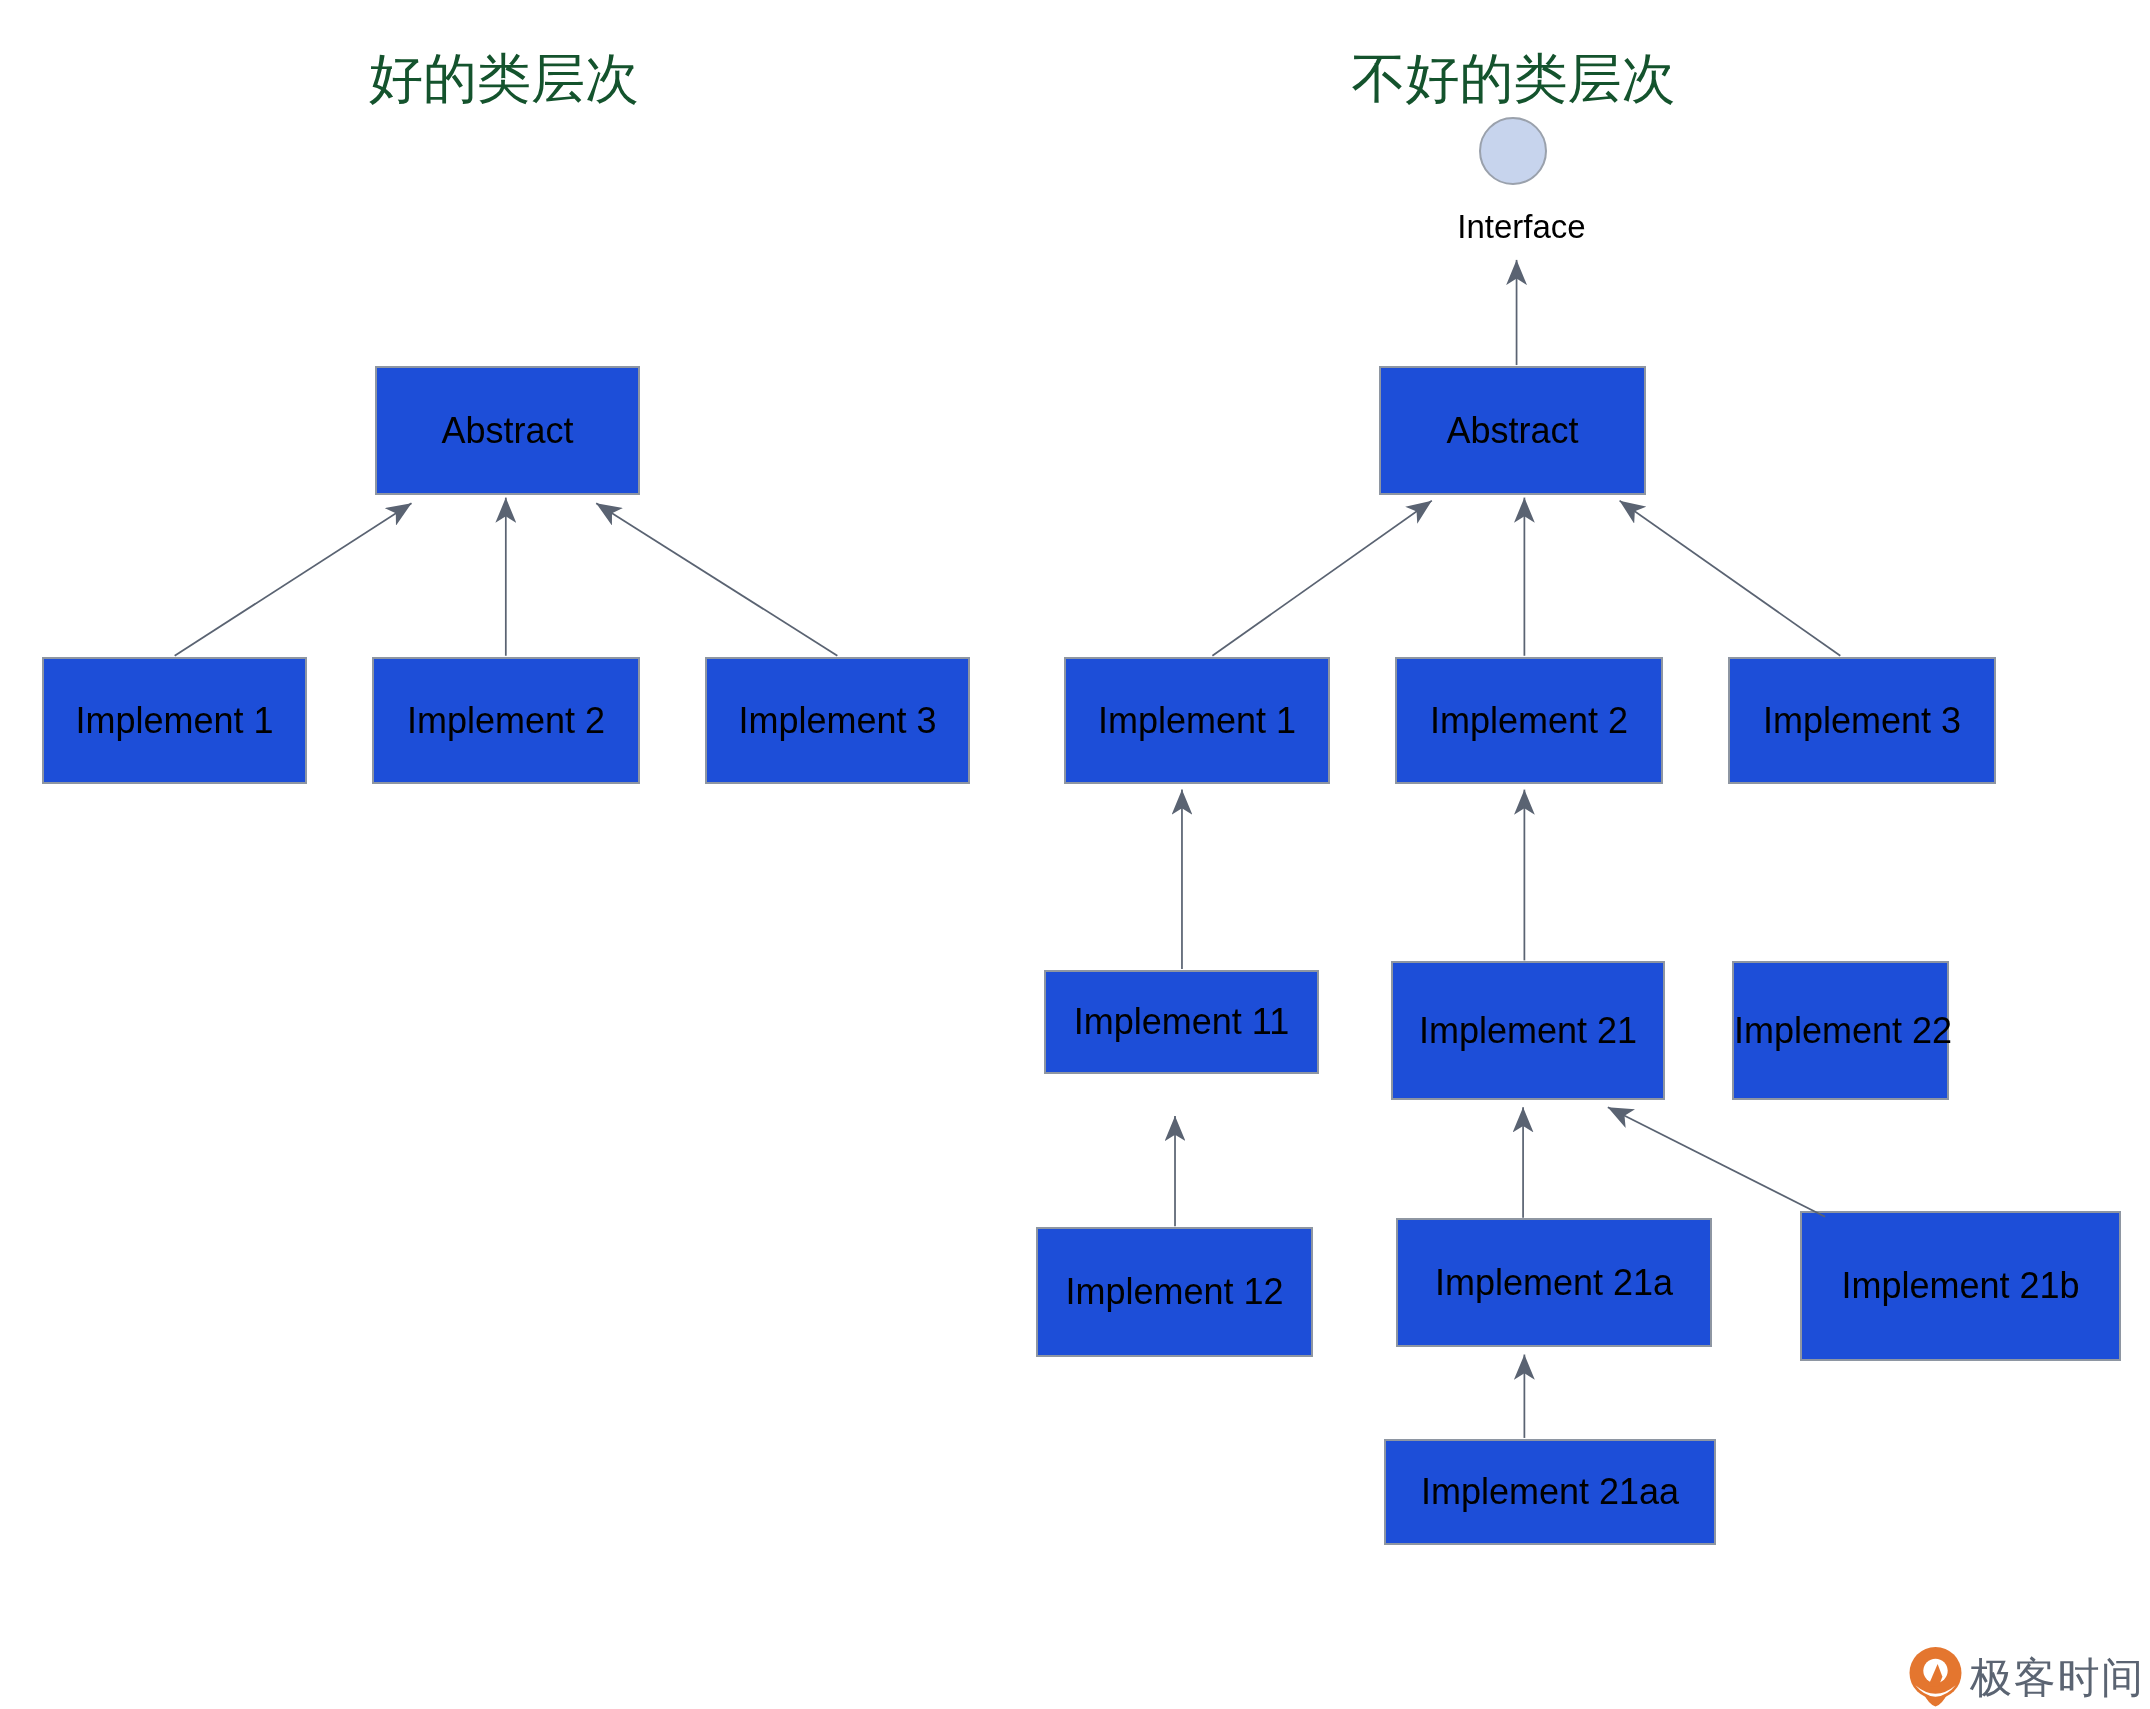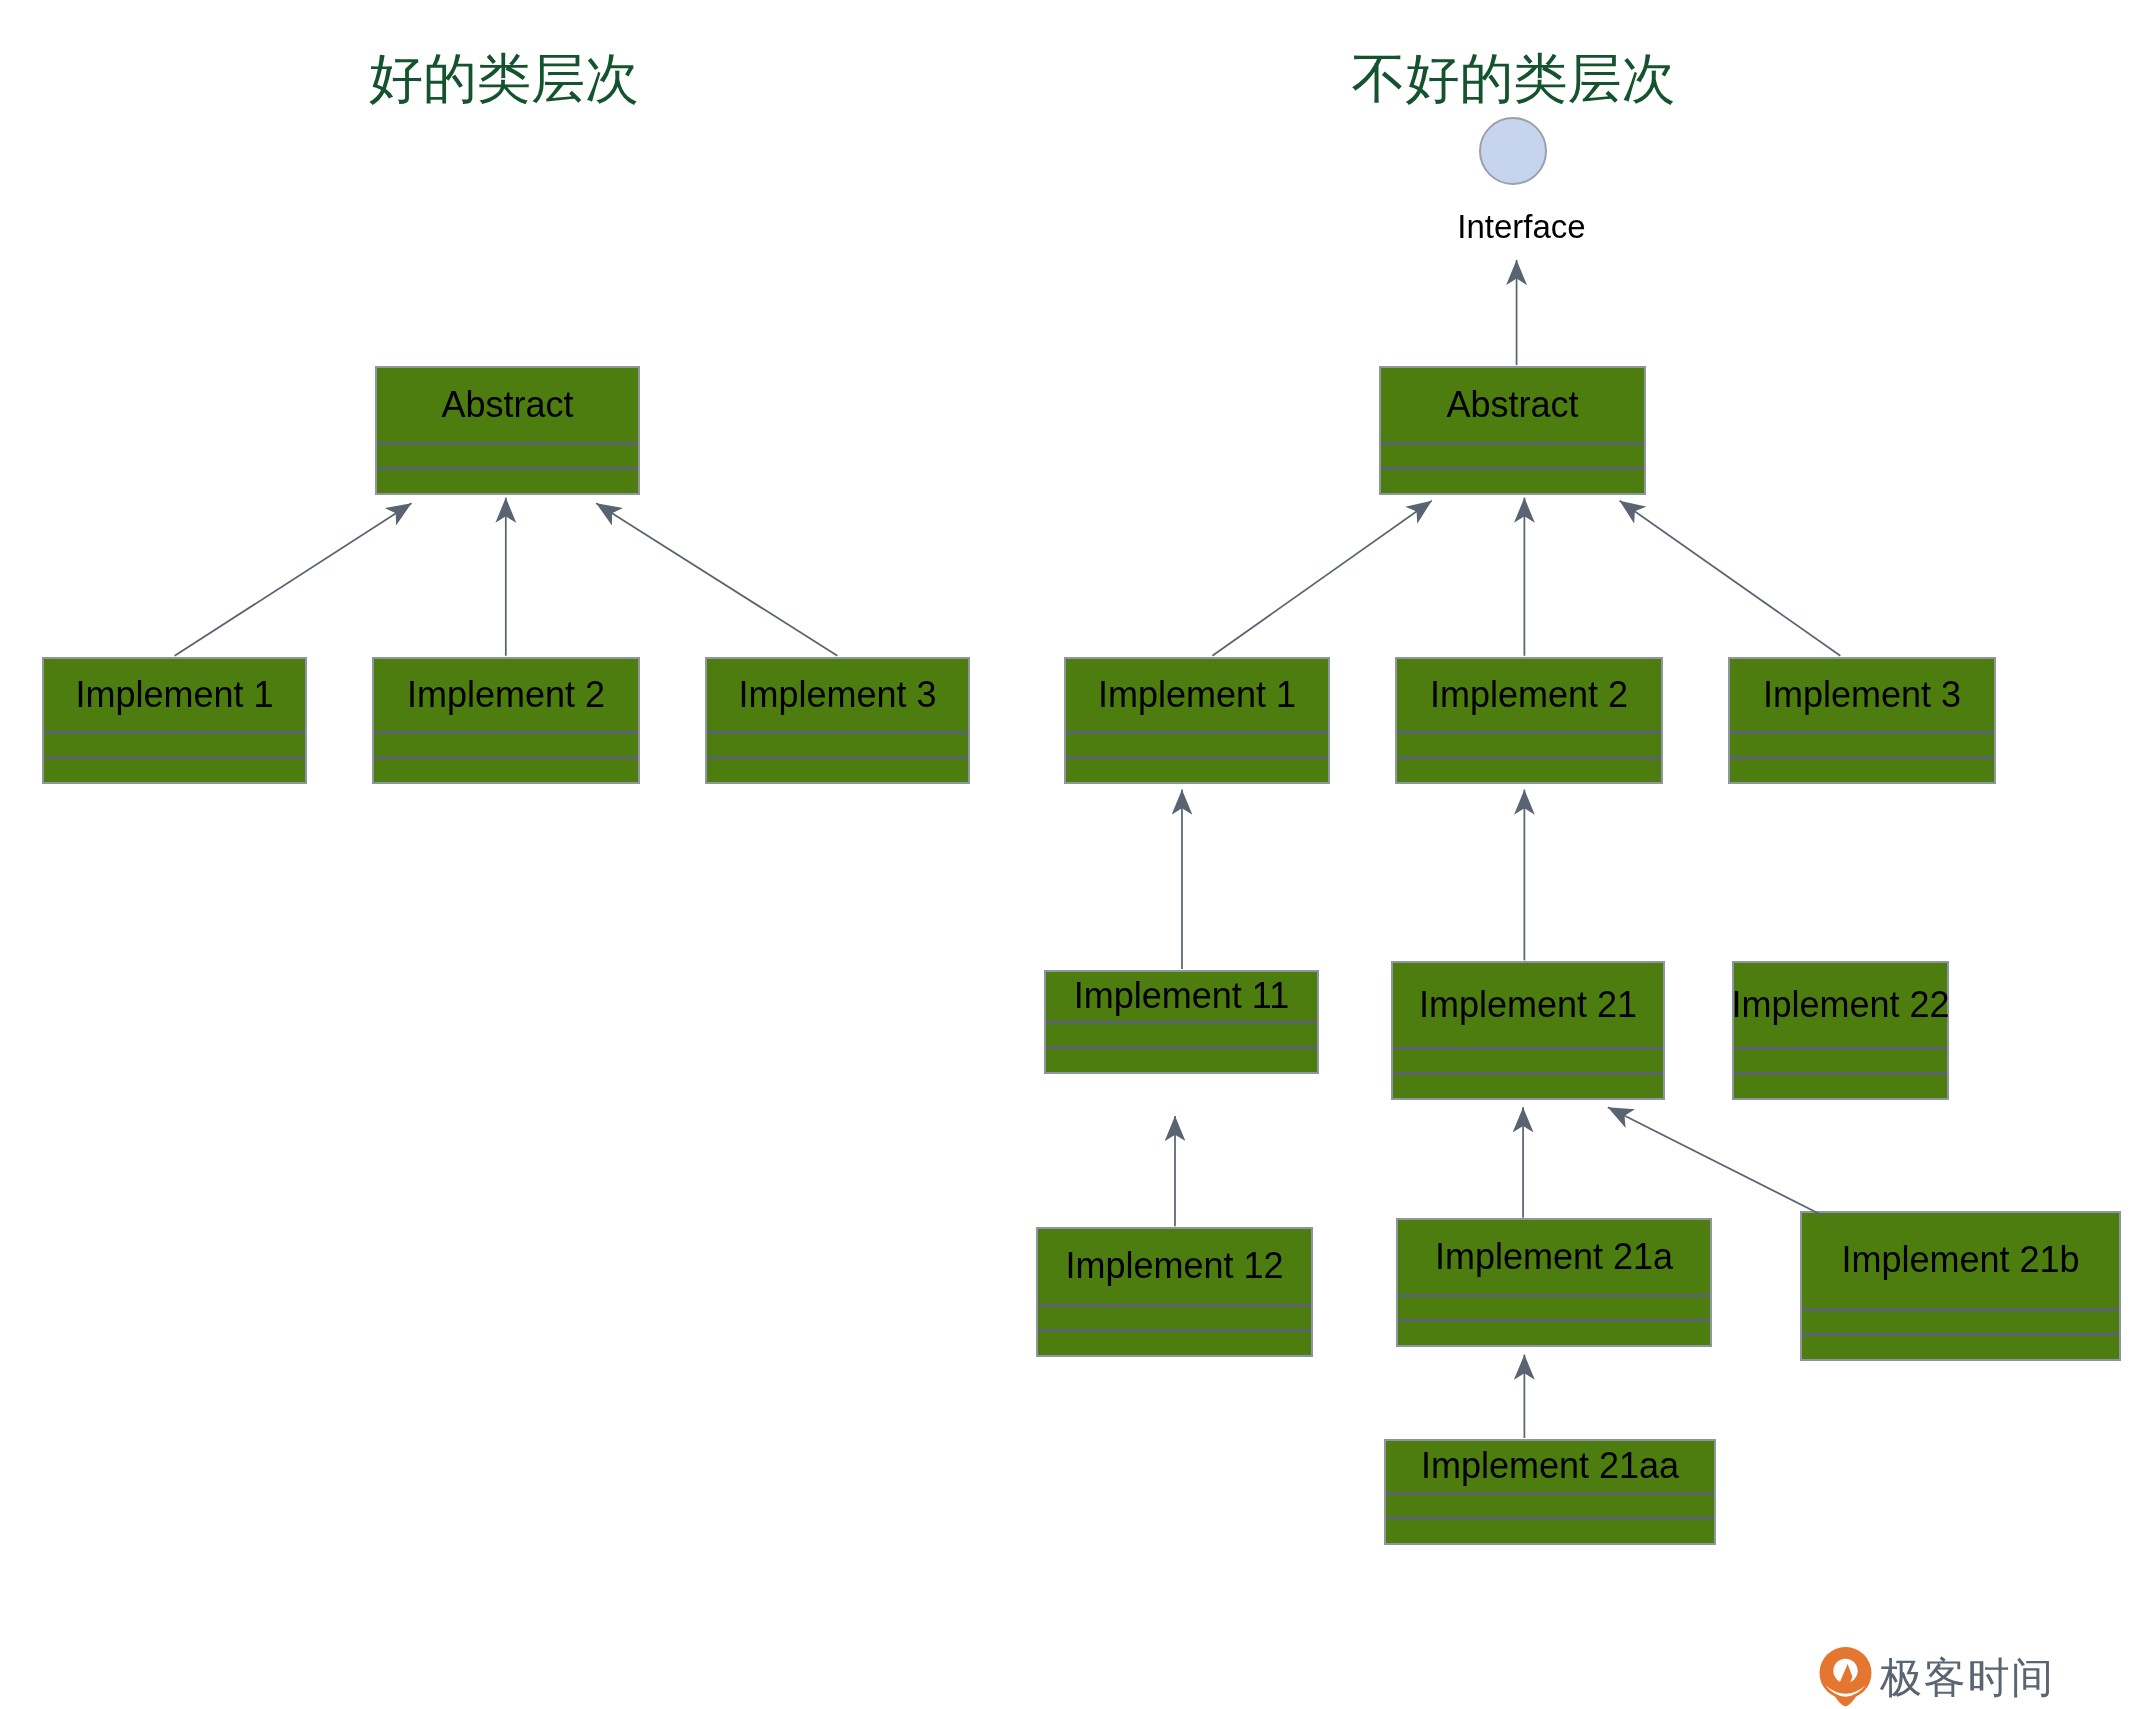--- a/index.html
+++ b/index.html
@@ -15,24 +15,24 @@
     font-family:"DejaVu Sans", sans-serif;
     font-size:54px;
     line-height:56px;
     color:#14532d;
     text-align:center;
     white-space:nowrap;
   }
   .uml-box{
     position:absolute;
     box-sizing:border-box;
-    background:#4d7c0f;
+    background:#1d4ed8;
     border:2.2px solid #8e96a2;
     display:flex;
-    flex-direction:column;
+    flex-direction:row;
     z-index:2;
   }
   .uml-name{
     flex:1;
     display:flex;
     align-items:center;
     justify-content:center;
     font-size:36px;
     color:#000000;
     white-space:nowrap;
@@ -66,21 +66,21 @@
     width:2151px;height:1710px;
     z-index:3;
     pointer-events:none;
   }
   #edge-layer line{
     stroke:#5a6372;
     stroke-width:4;
   }
   #brand-badge{
     position:absolute;
-    left:1817px;top:1647px;
+    left:1907px;top:1647px;
     height:61px;
     display:flex;
     align-items:center;
     z-index:2;
   }
   #brand-icon{width:57px;height:61px;}
   #brand-text{
     font-family:"DejaVu Sans", sans-serif;
     font-size:42px;
     font-weight:500;

